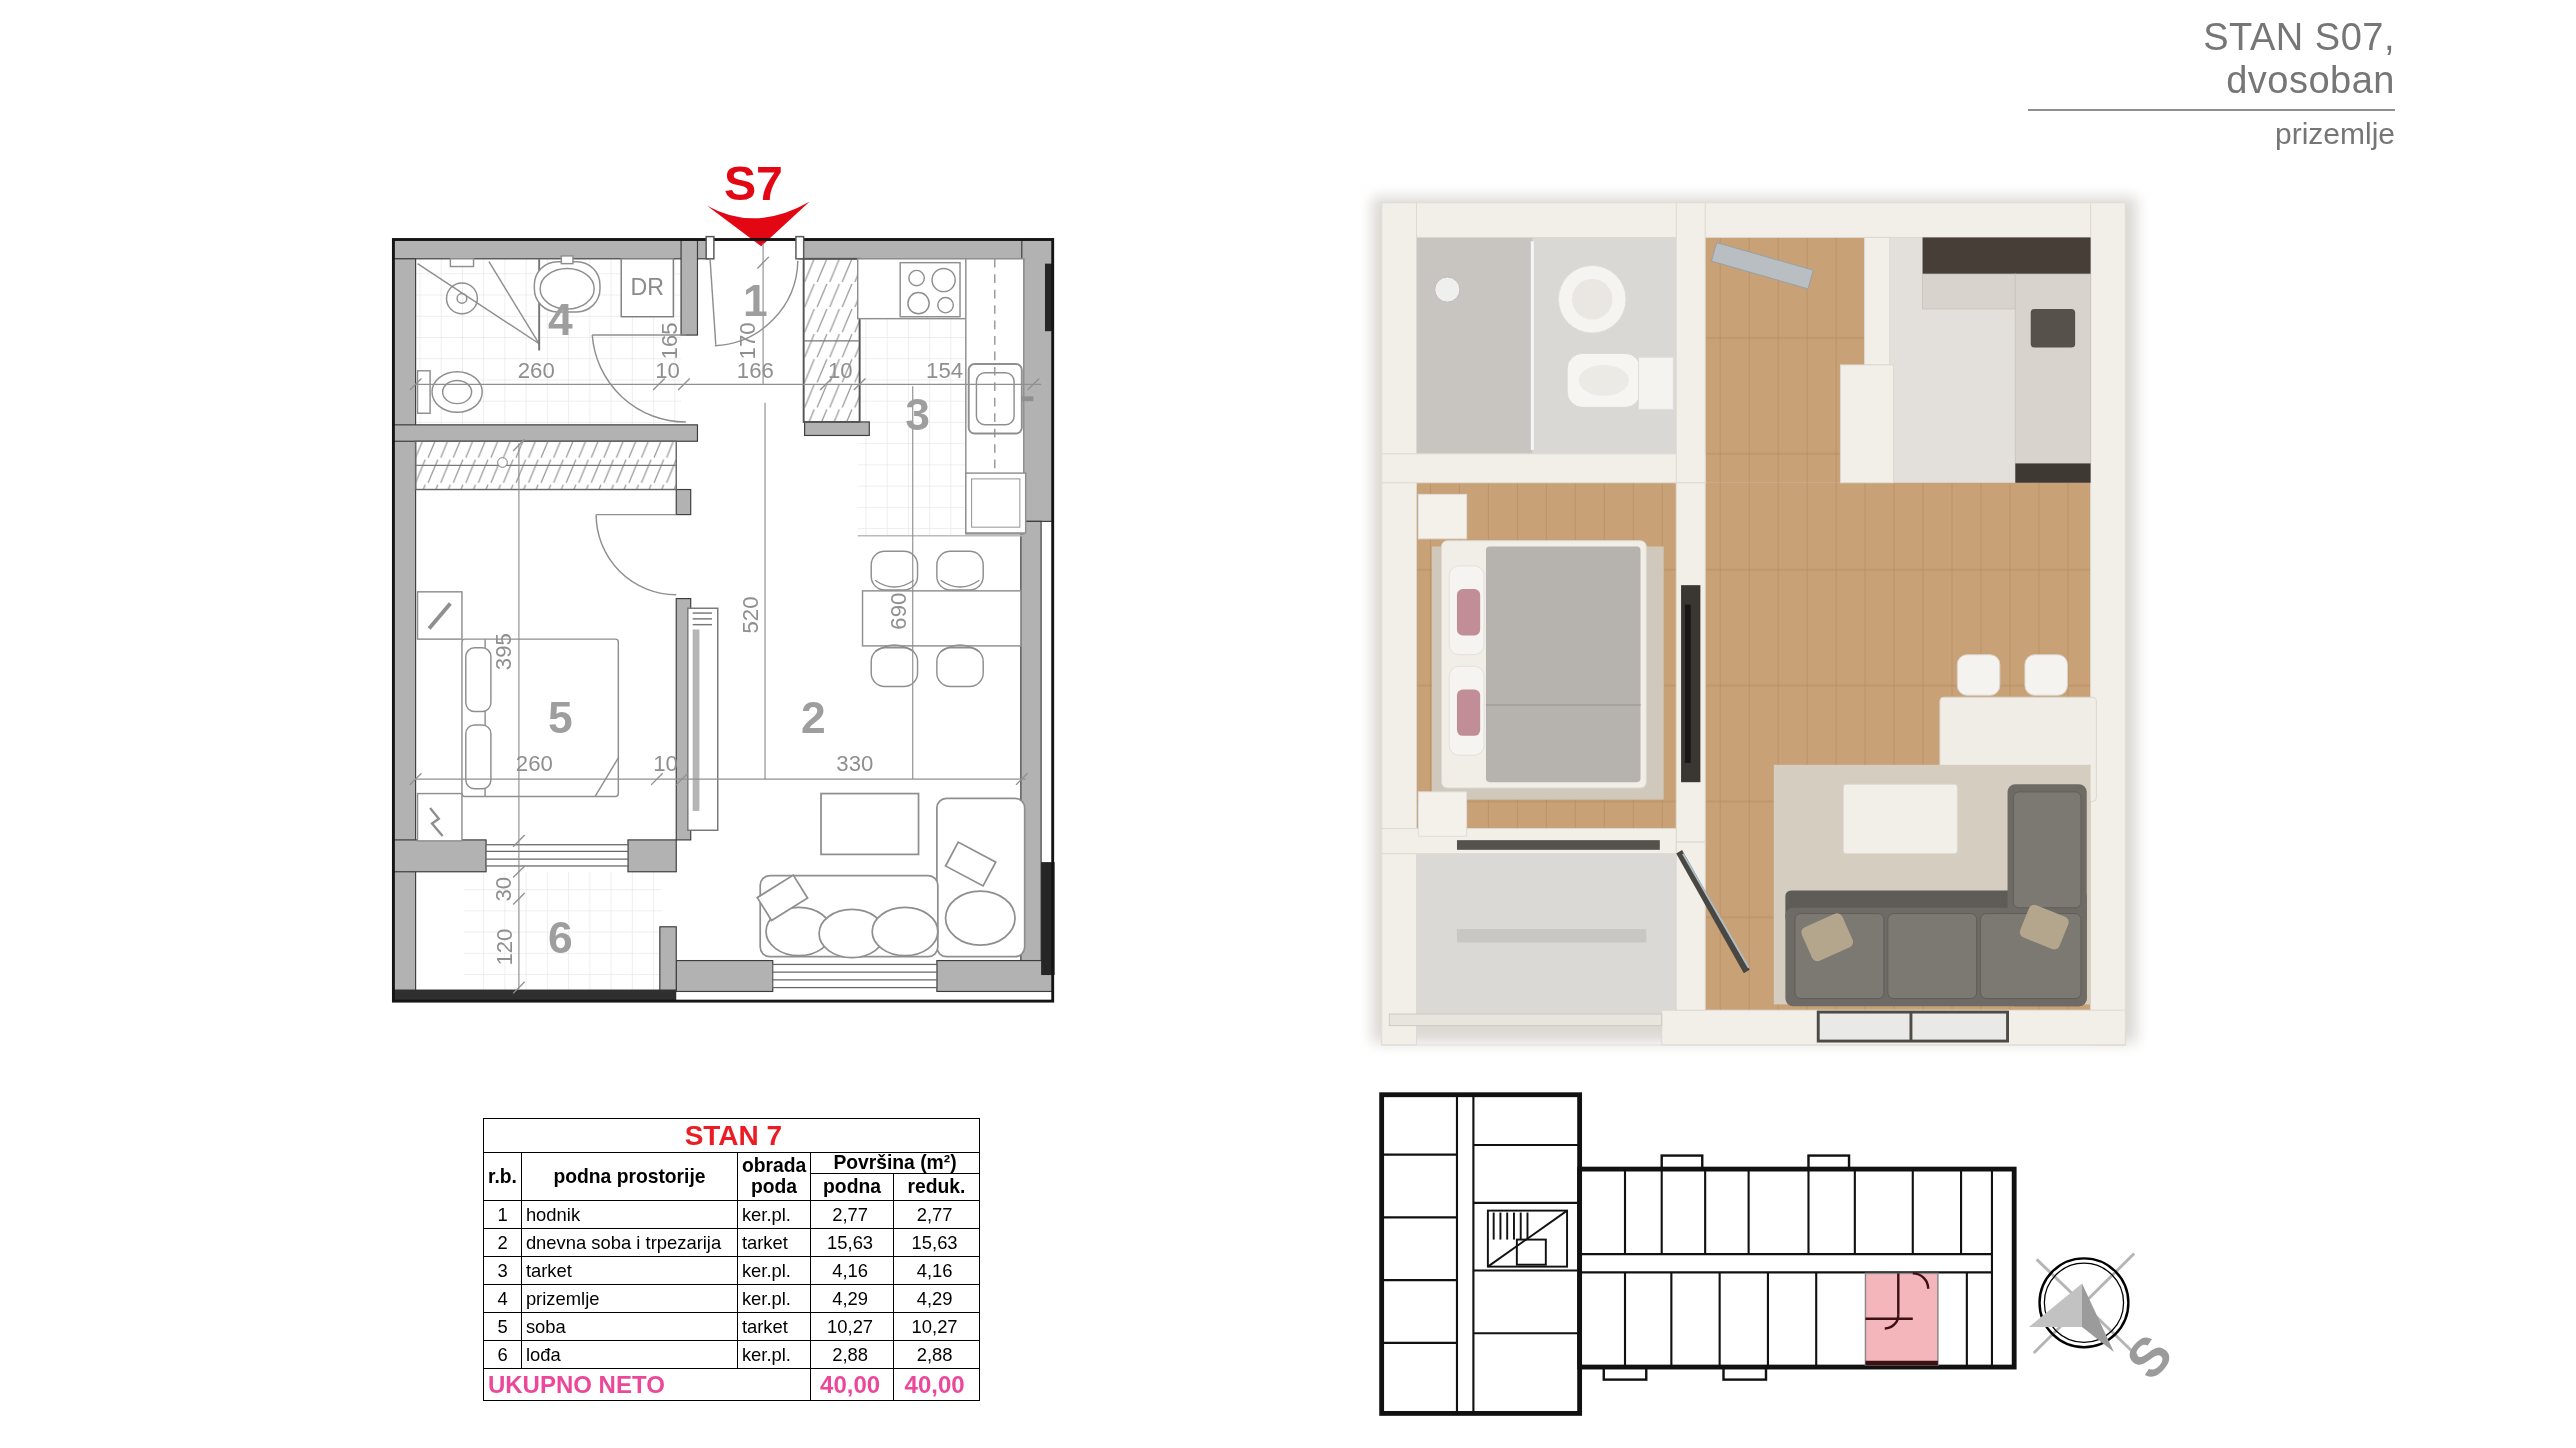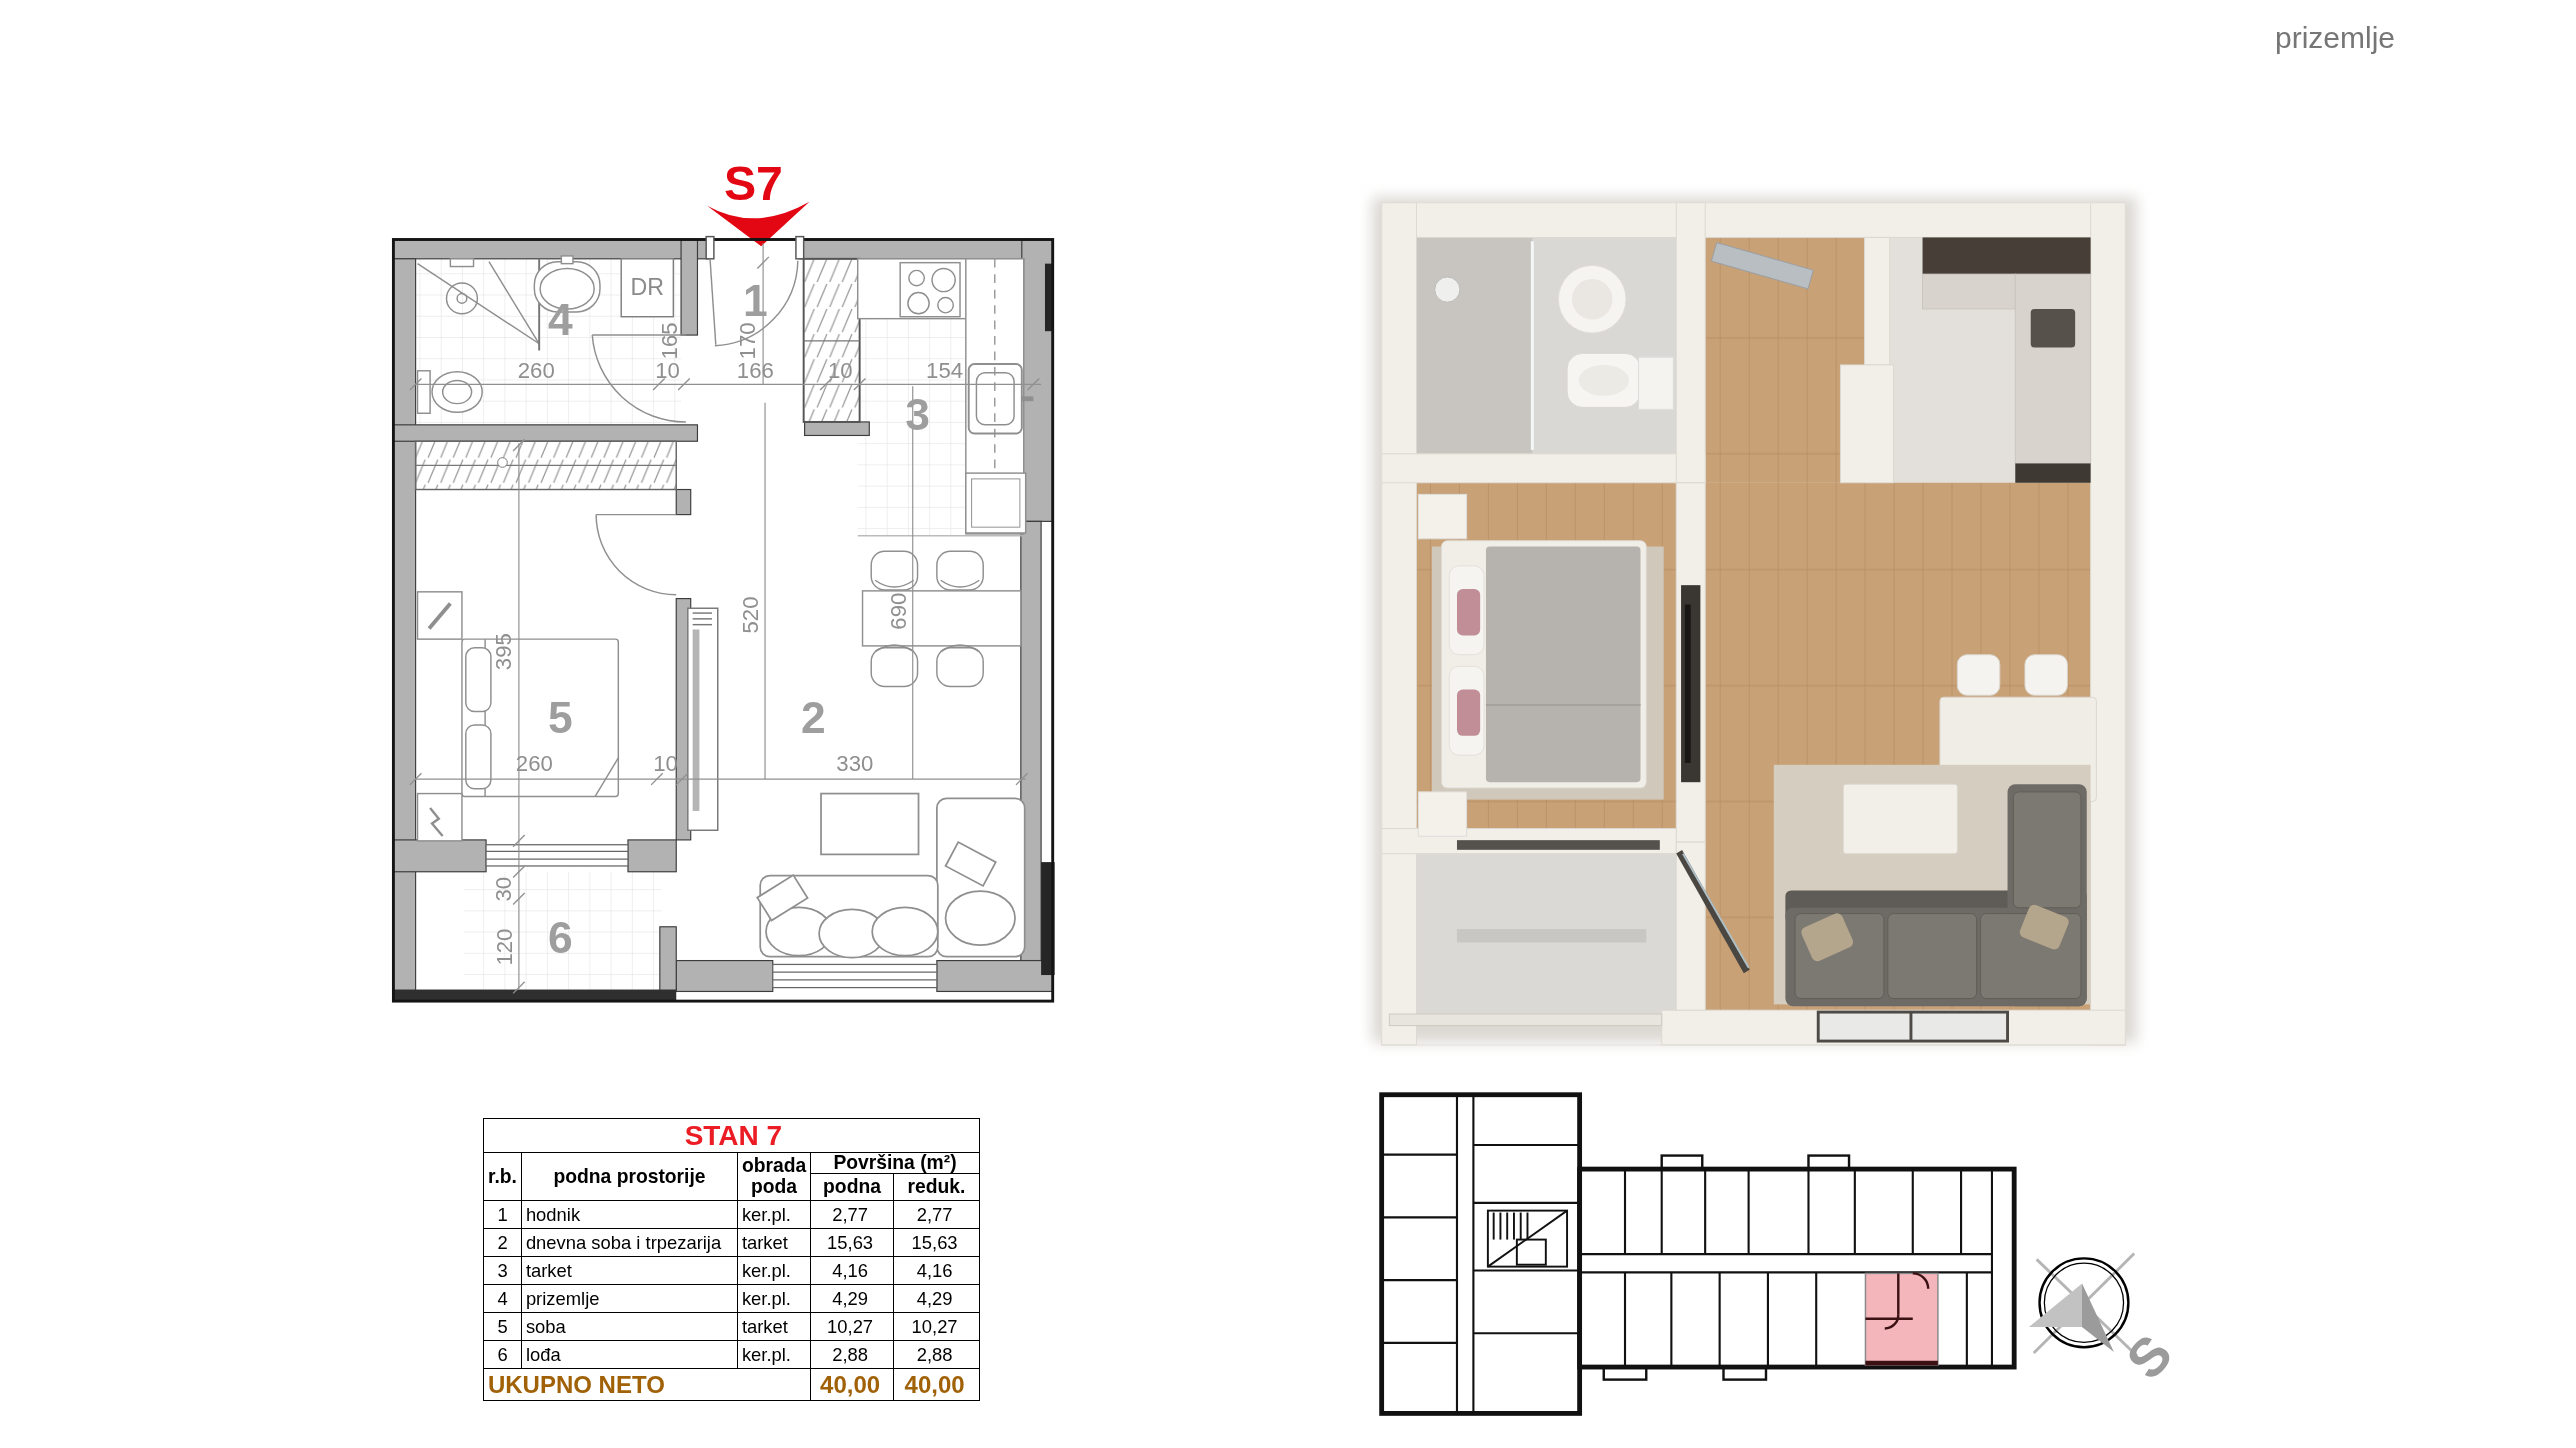--- a/index.html
+++ b/index.html
@@ -13,29 +13,30 @@
   .areatable{position:absolute;left:483px;top:1118px;border-collapse:collapse;table-layout:fixed;
              width:496px;background:#fff;}
   .areatable td,.areatable th{border:1.5px solid #000;font-size:18.4px;color:#000;overflow:hidden;
              padding:0 3.9px;line-height:1.05;}
   .areatable .title{color:#ec1c24;font-weight:bold;font-size:28px;text-align:center;height:33px;padding-left:7.7px;}
   .areatable th{font-weight:bold;font-size:19.3px;text-align:center;}
   .areatable .h2{height:27px;}
   .areatable .num{text-align:center;padding-right:7.7px;}
   .areatable .ctr{text-align:center;}
   .areatable tr.data td{height:27px;}
-  .areatable .foot{color:#a16207;font-weight:bold;font-size:24px;height:31px;}
+  .areatable .foot{color:#ec4899;font-weight:bold;font-size:24px;height:31px;}
   svg text{font-family:"Liberation Sans", sans-serif;}
 </style>
 </head>
 <body>
 
 <div class="page">
 
   <div class="titleblock">
+    <div class="t1">STAN S07, dvosoban</div>
     <div class="t2">prizemlje</div>
   </div>
 
   <svg viewBox="0 0 720 960" style="position:absolute;left:377px;top:82px;width:695px;height:927px">
     <defs>
       <pattern id="tile" width="22" height="22" patternUnits="userSpaceOnUse">
         <path d="M22 0H0V22" fill="none" stroke="#dedede" stroke-width="1"></path>
       </pattern>
       <pattern id="ward" width="13" height="26" patternUnits="userSpaceOnUse">
         <line x1="1" y1="25" x2="11" y2="1" stroke="#9a9a9a" stroke-width="1.3"></line>

